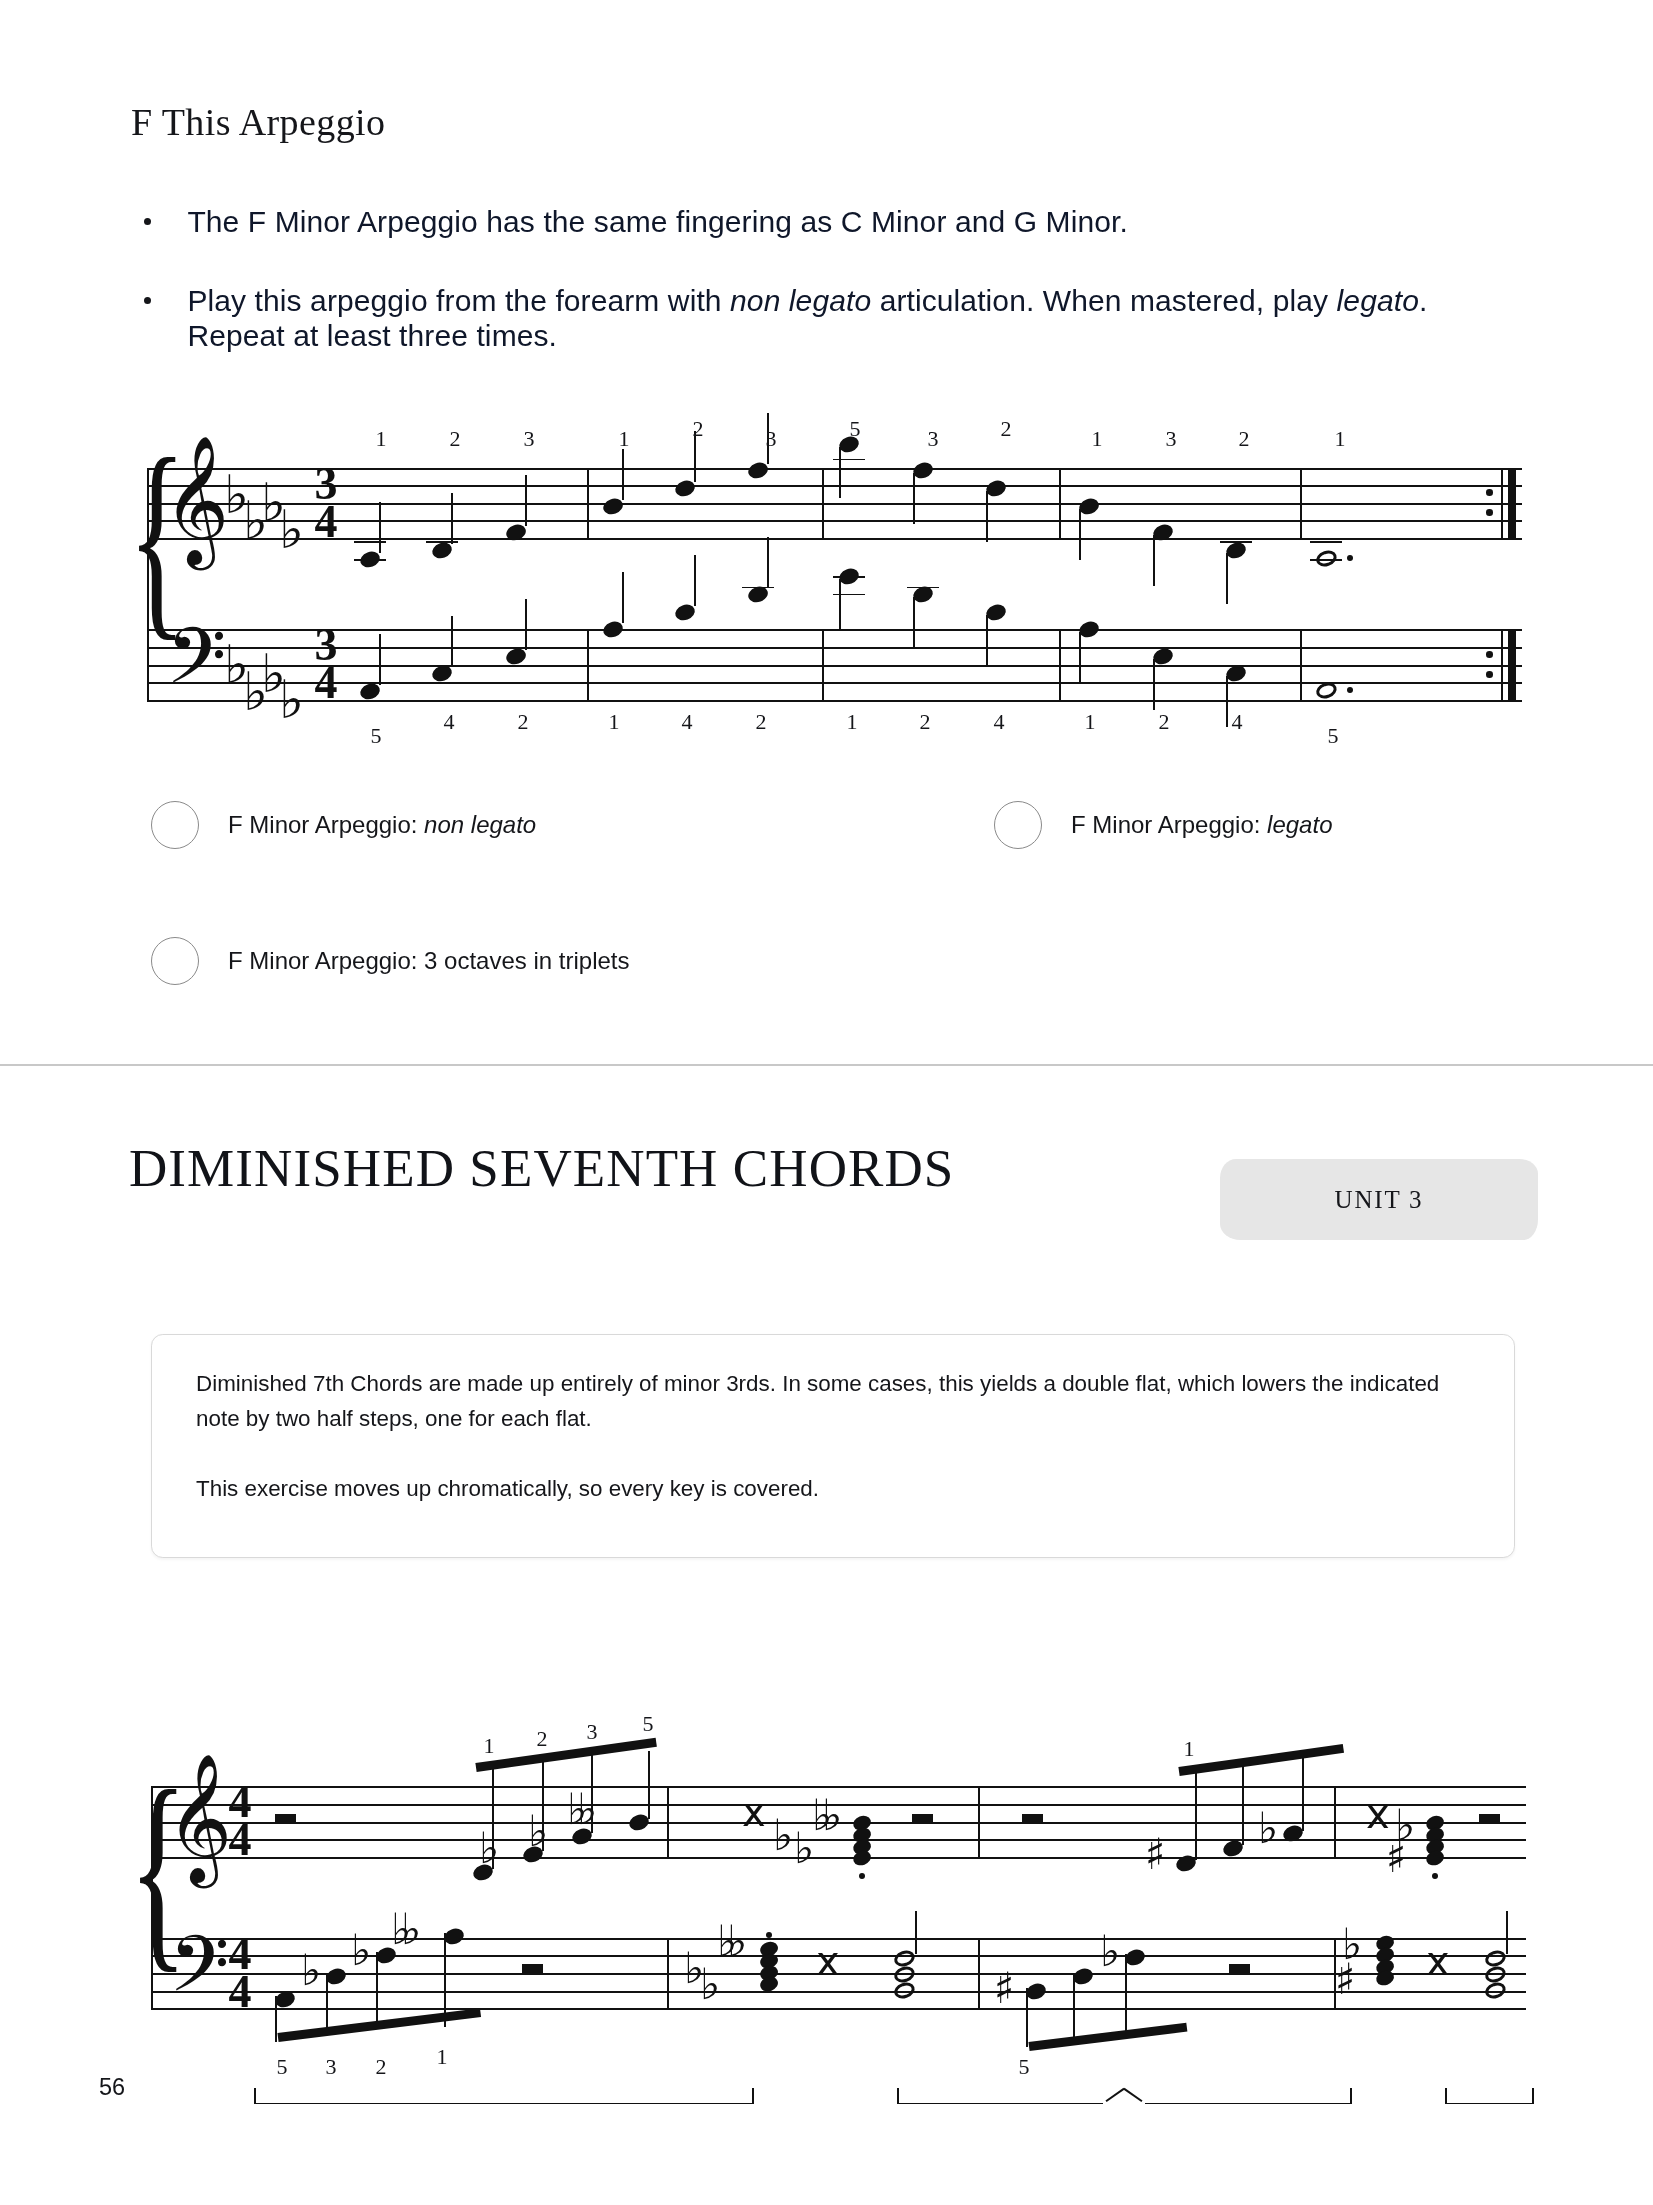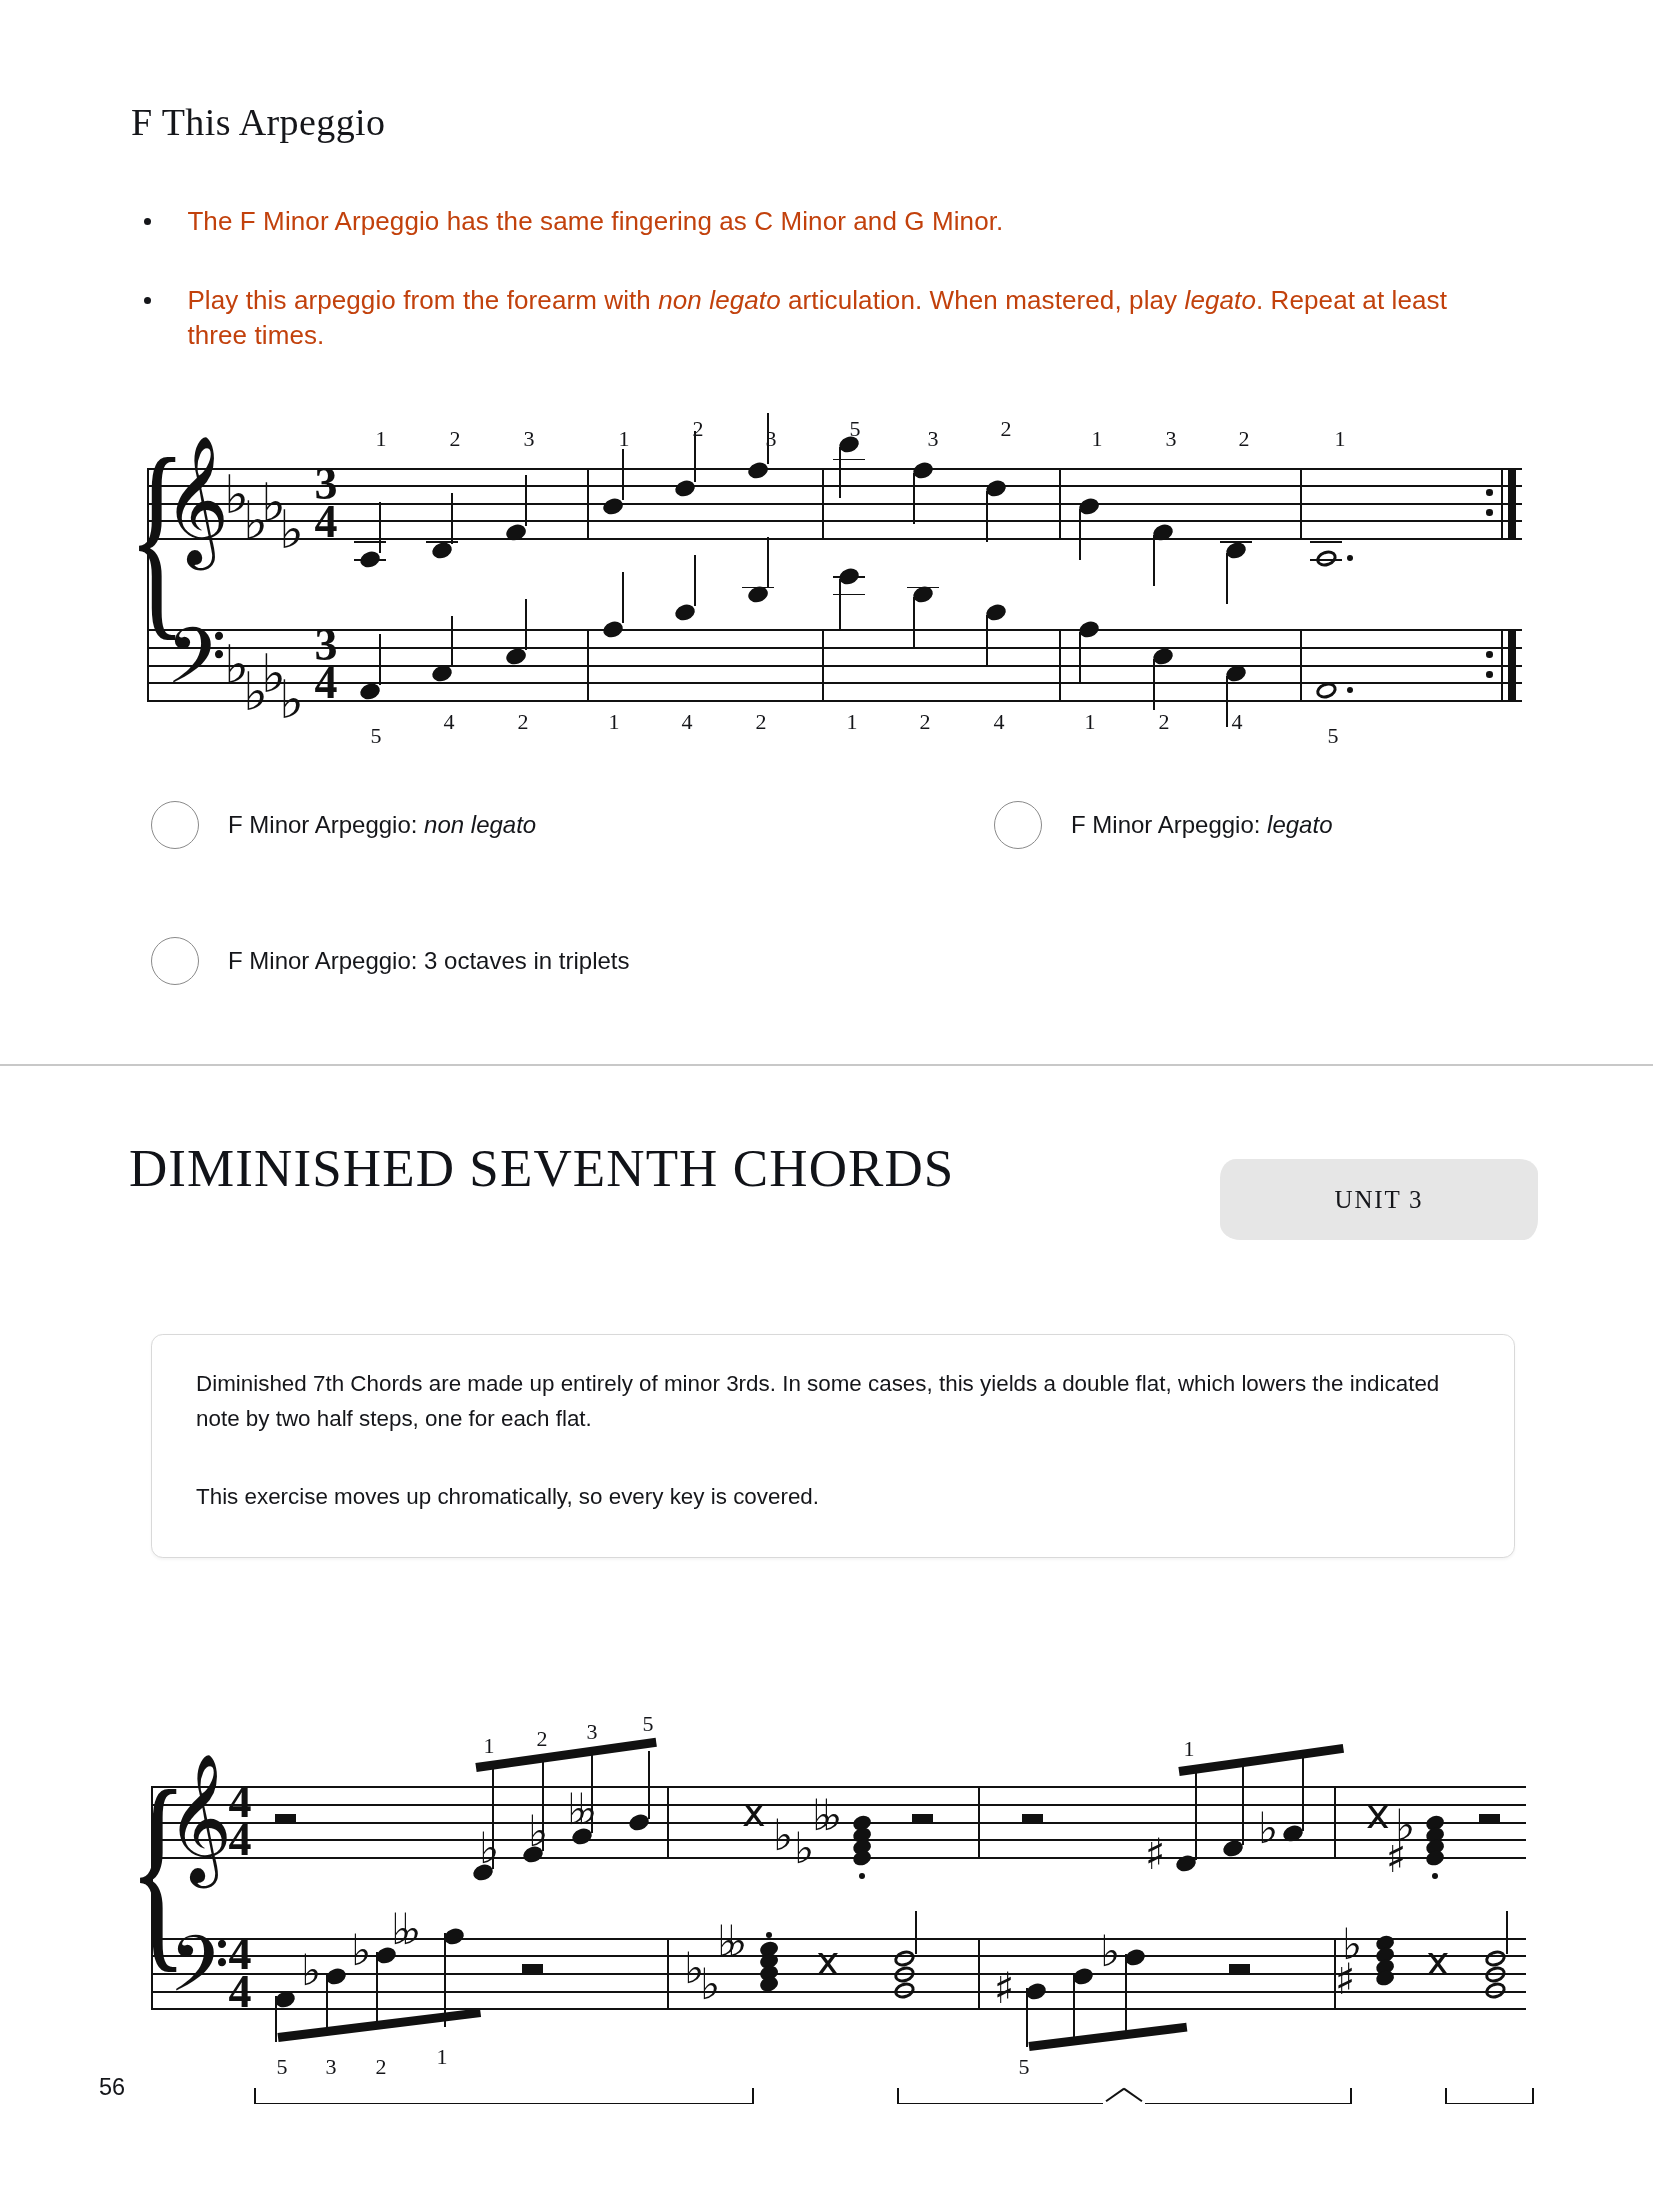--- a/index.html
+++ b/index.html
@@ -34,23 +34,23 @@
   .bullet-row { position: absolute; display: flex; }
   .bullet-dot {
     width: 7.4px; height: 7.4px;
     border-radius: 50%;
     background: #15161a;
     margin-top: 14px;
     flex: 0 0 auto;
   }
   .bullet-text {
     margin-left: 36px;
-    font-size: 26px;
+    font-size: 30px;
     line-height: 35px;
-    color: #c2410c;
+    color: #0f172a;
     letter-spacing: 0.1px;
   }
   #bullet-1 { left: 144px; top: 204px; width: 1250px; }
   #bullet-2 { left: 144px; top: 283px; width: 1316px; }
 
   
   .system { position: absolute; }
   .staff-lines { position: absolute; left: 0; top: 0; }
   .stline { position: absolute; height: 1.6px; background: #111; left: 0; }
   .brace {
@@ -172,21 +172,21 @@
   }
   .info-p {
     position: absolute;
     left: 44px;
     font-size: 22.4px;
     line-height: 35px;
     color: #15161a;
     width: 1279px;
   }
   #info-p1 { top: 31px; }
-  #info-p2 { top: 144px; }
+  #info-p2 { top: 136px; }
 
   #page-number {
     position: absolute;
     left: 99px; top: 2074px;
     font-size: 23.5px;
     color: #15161a;
   }
 
   
   .bracket { position: absolute; }

